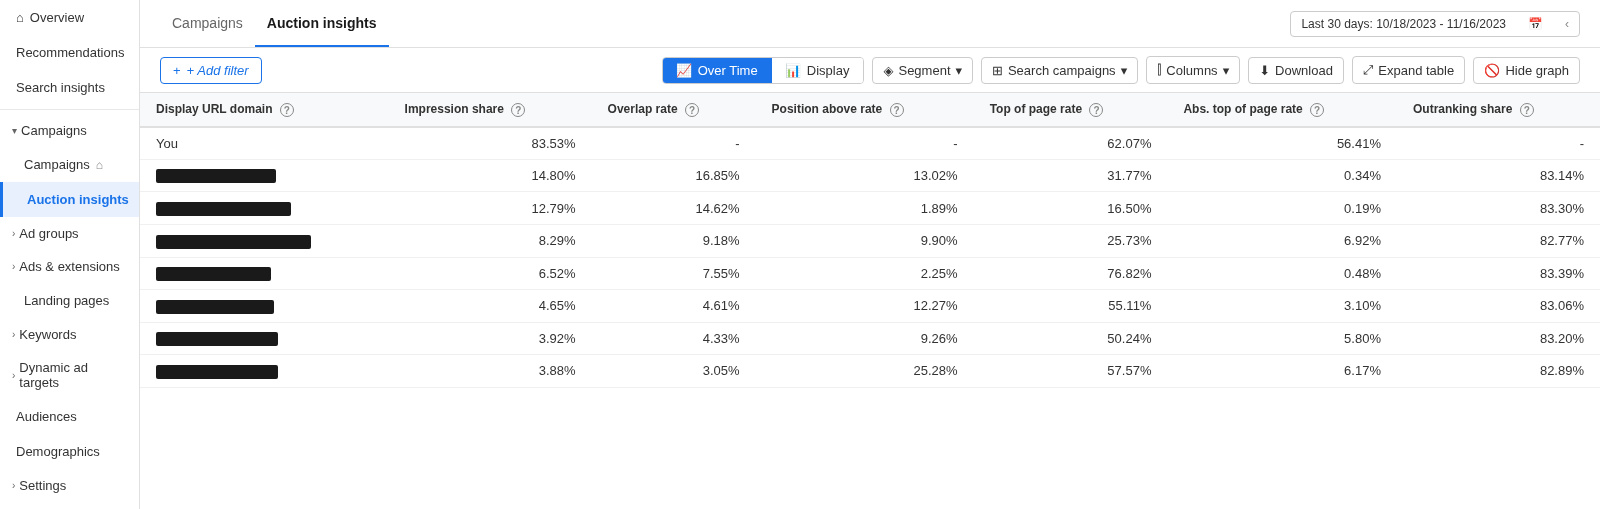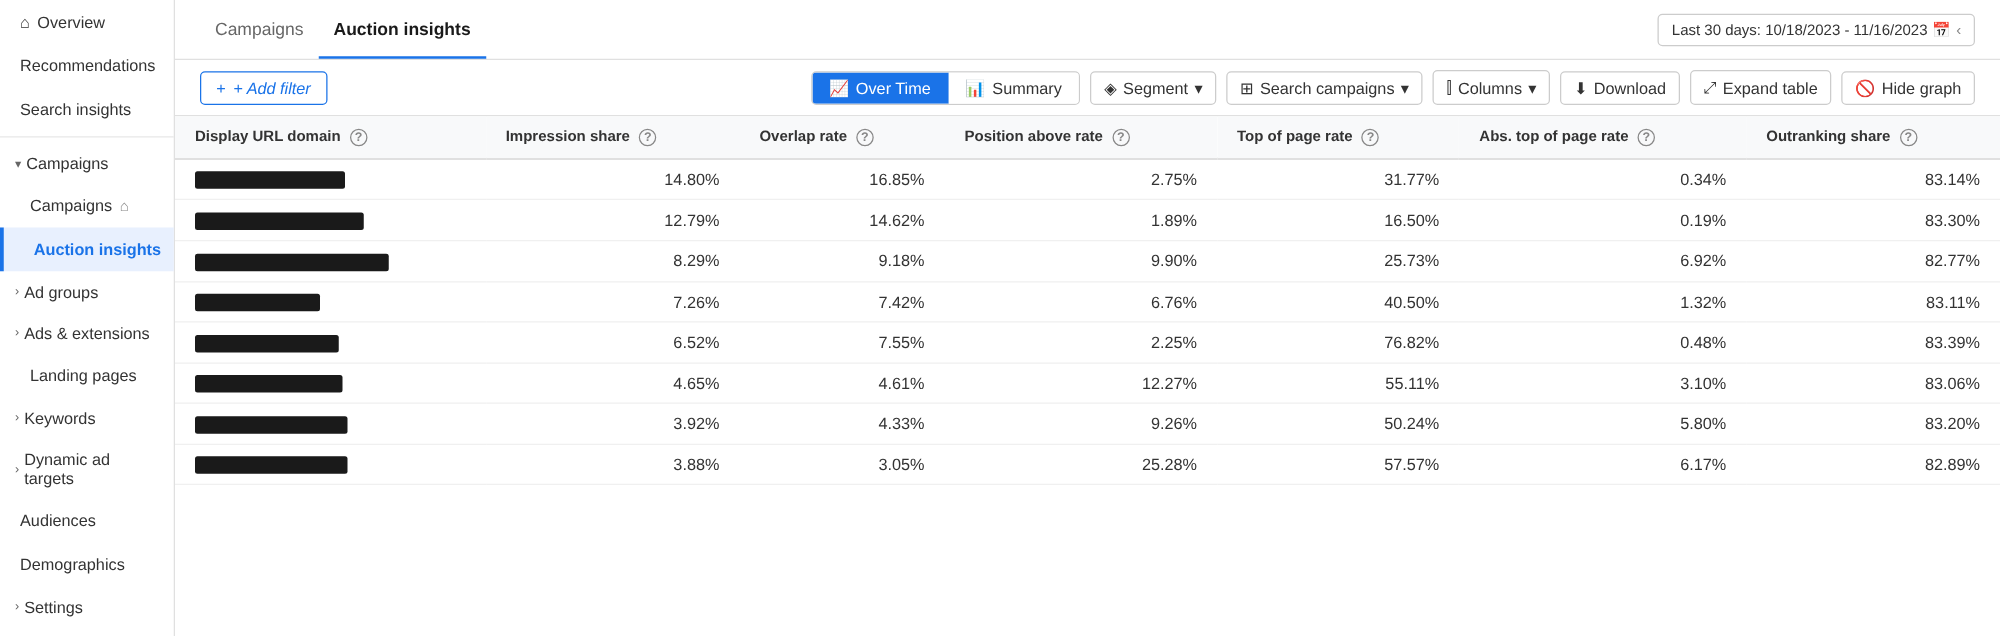--- a/index.html
+++ b/index.html
@@ -62,21 +62,21 @@
       border-bottom: 2px solid transparent;
     }
     .breadcrumb-item.active {
       color: #1a1a1a;
       font-weight: 600;
       border-bottom: 2px solid #1a73e8;
     }
     .date-range-btn {
       display: flex;
       align-items: center;
-      gap: 4px;
+      gap: 22px;
       border: 1px solid #ccc;
       border-radius: 4px;
       padding: 5px 10px;
       font-size: 12px;
       color: #333;
       cursor: pointer;
       background: #fff;
     }
     .top-bar-right { display: flex; align-items: center; gap: 6px; }
 
@@ -260,21 +260,21 @@
       <span style="margin-left:2px;font-style:italic;">+ Add filter</span>
     </button>
     <div class="toolbar-spacer"></div>
     <div class="btn-group">
       <button class="btn active">
         <span>📈</span>
         <span>Over Time</span>
       </button>
       <button class="btn">
         <span>📊</span>
-        <span>Summary</span>
+        <span>Display</span>
       </button>
     </div>
     <button class="toolbar-btn">
       <span>◈</span>
       <span>Segment</span>
       <span>▾</span>
     </button>
     <button class="toolbar-btn">
       <span>⊞</span>
       <span>Search campaigns</span>
@@ -327,25 +327,34 @@
             <span>Abs. top of page rate</span>
             <span class="help-icon">?</span>
           </th>
           <th>
             <span>Outranking share</span>
             <span class="help-icon">?</span>
           </th>
         </tr>
       </thead>
       <tbody id="table-body">
+      <tr class="you-row">
+            <td style="text-align: left;">You</td>
+            <td>83.53%</td>
+            <td>-</td>
+            <td>-</td>
+            <td>62.07%</td>
+            <td>56.41%</td>
+            <td>-</td>
+          </tr>
           <tr>
             <td style="text-align: left;"><span class="redacted-bar" style="width: 120px;"></span></td>
             <td>14.80%</td>
             <td>16.85%</td>
-            <td>2.75%</td>
+            <td>13.02%</td>
             <td>31.77%</td>
             <td>0.34%</td>
             <td>83.14%</td>
           </tr>
           <tr>
             <td style="text-align: left;"><span class="redacted-bar" style="width: 135px;"></span></td>
             <td>12.79%</td>
             <td>14.62%</td>
             <td>1.89%</td>
             <td>16.50%</td>
@@ -355,29 +364,20 @@
           <tr>
             <td style="text-align: left;"><span class="redacted-bar" style="width: 155px;"></span></td>
             <td>8.29%</td>
             <td>9.18%</td>
             <td>9.90%</td>
             <td>25.73%</td>
             <td>6.92%</td>
             <td>82.77%</td>
           </tr>
           <tr>
-            <td style="text-align: left;"><span class="redacted-bar" style="width: 100px;"></span></td>
-            <td>7.26%</td>
-            <td>7.42%</td>
-            <td>6.76%</td>
-            <td>40.50%</td>
-            <td>1.32%</td>
-            <td>83.11%</td>
-          </tr>
-          <tr>
             <td style="text-align: left;"><span class="redacted-bar" style="width: 115px;"></span></td>
             <td>6.52%</td>
             <td>7.55%</td>
             <td>2.25%</td>
             <td>76.82%</td>
             <td>0.48%</td>
             <td>83.39%</td>
           </tr>
           <tr>
             <td style="text-align: left;"><span class="redacted-bar" style="width: 118px;"></span></td>

